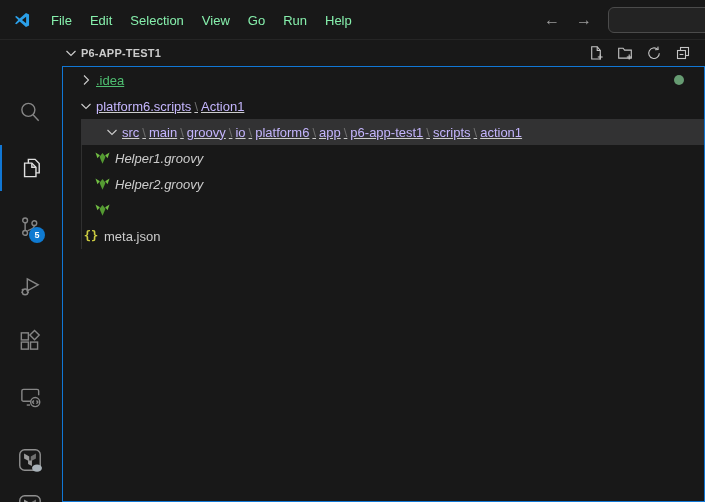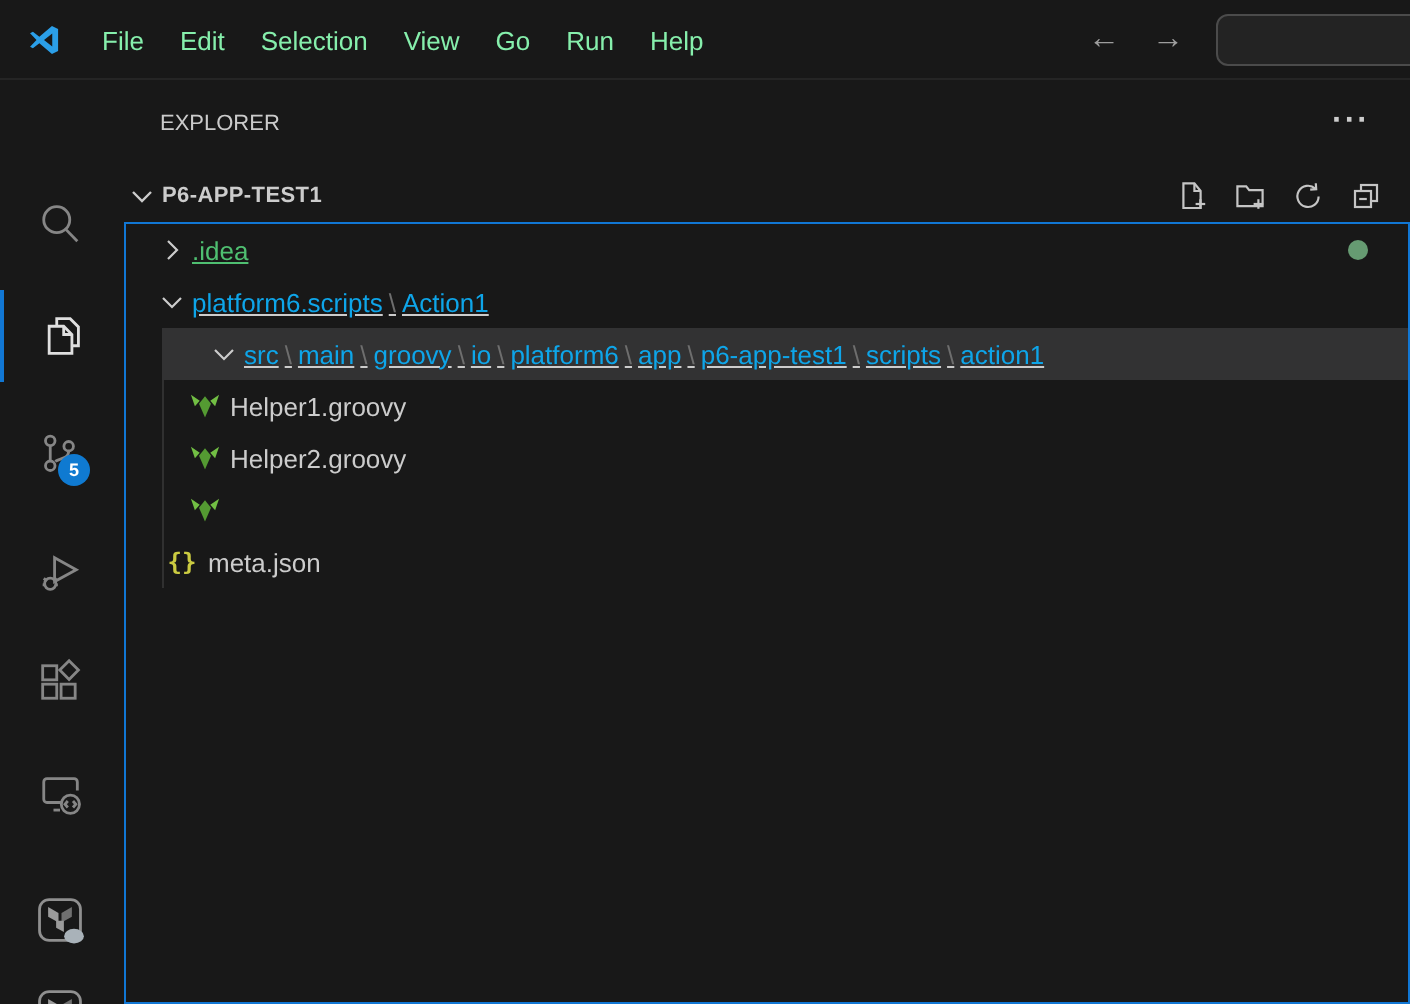--- a/index.html
+++ b/index.html
@@ -53,25 +53,25 @@
   
   .treewrap { flex:1; margin-left:2px; border:1px solid var(--focus-border,#0078d4);
               position:relative; overflow:hidden; background:#181818; }
   .row { height:26px; display:flex; align-items:center; font-size:13px; color:#cccccc;
          position:relative; white-space:nowrap; }
   .row .chev { width:16px; height:16px; flex:0 0 16px; display:flex; align-items:center; justify-content:center; }
   .row .chev svg { stroke:#cccccc; fill:none; stroke-width:1.1; }
   .row.sel { background:var(--selected-row-bg,#323233);margin-left:18px; }
   .pad0 { padding-left:15px; }
   .pad1 { padding-left:23px; }
-  .pad2 { padding-left:31px; }
+  .pad2 { padding-left:31px;font-style:italic; }
   .pad1f { padding-left:20px; }
   .label { margin-left:2px;text-decoration:underline; }
   .green-label { color:var(--untracked-green,#4fbf71); }
-  .seg { color:#0ea5e9; }
+  .seg { color:#c4b5fd; }
   .sep { color:var(--separator-gray,#6e6e6e); padding:0 3px; }
   .file-ico { width:16px; flex:0 0 16px; display:flex; align-items:center; justify-content:center; margin-right:5px; }
   .json-ico { color:var(--json-yellow,#cbcb41); font-family:"DejaVu Sans Mono", monospace;
               font-size:12px; font-weight:700; }
   .gitdot { position:absolute; right:20px; top:8px; width:10px; height:10px; border-radius:50%;
             background:var(--git-dot-green,#669b72); }
   .indentguide { position:absolute; left:18px; top:52px; height:130px; width:1px; background:#303030; }
 </style>
 </head>
 <body>
@@ -166,24 +166,20 @@
         <svg viewBox="0 0 26 26" width="28" height="28">
           <rect class="frame" x="3.5" y="3.5" width="19" height="19" rx="4.5"></rect>
           <polygon class="glyph" points="7.5,7 12.3,9.7 12.3,14.2 7.5,11.5"></polygon>
           <polygon class="glyphd" points="18.5,7 13.7,9.7 13.7,14.2 18.5,11.5"></polygon>
           <polygon class="glyph" points="11.2,13.4 14.8,13.4 14.8,18.6 11.2,16.6"></polygon>
         </svg>
       </div>
     </aside>
 
     <main class="sidebar">
-      <div class="paneheader">
-        <span class="panetitle">EXPLORER</span>
-        <span class="more">···</span>
-      </div>
 
       <div class="sectionheader">
         <span class="sec-chevron">
           <svg viewBox="0 0 16 16" width="16" height="16" fill="none" stroke="#cccccc" stroke-width="1.2">
             <polyline points="3.5,6 8,10.5 12.5,6"></polyline>
           </svg>
         </span>
         <span class="sectiontitle">P6-APP-TEST1</span>
         <div class="sec-actions">
           <span>

